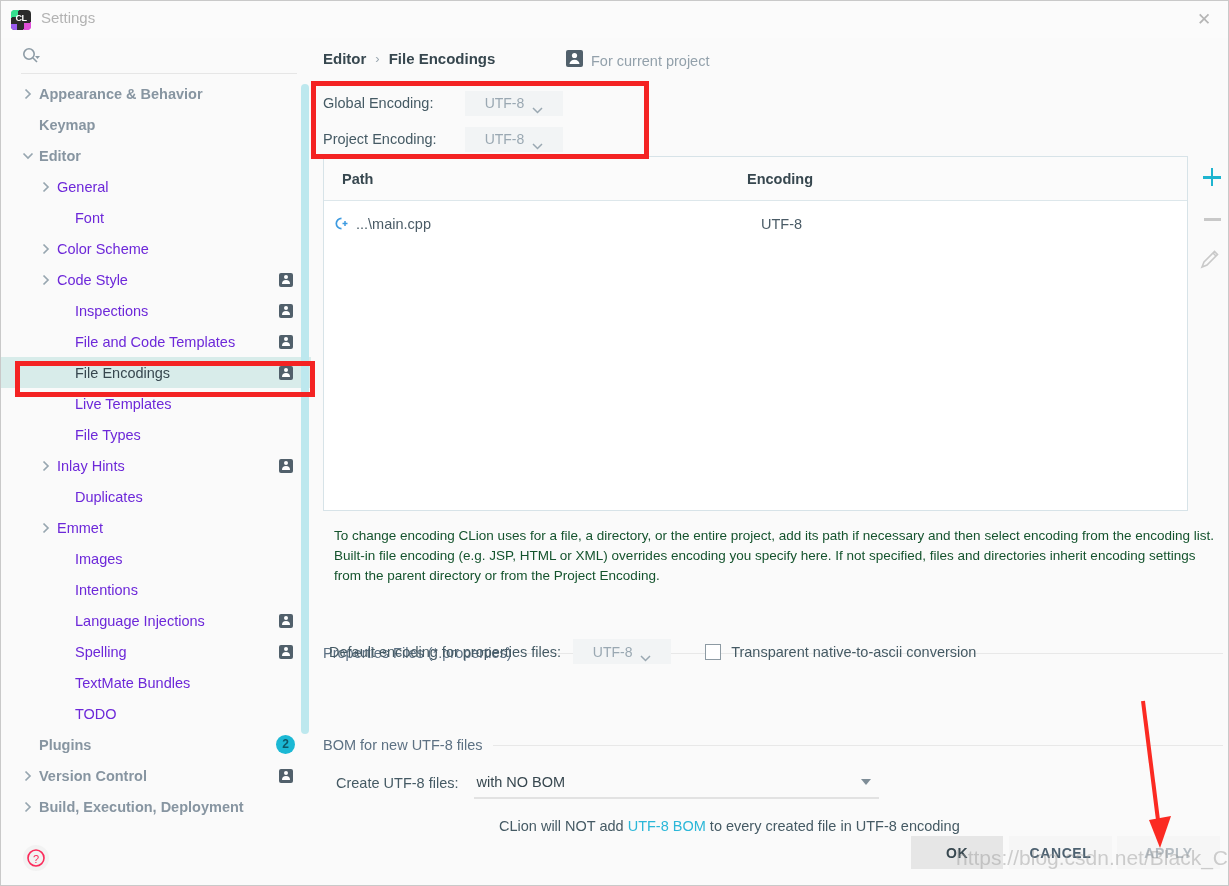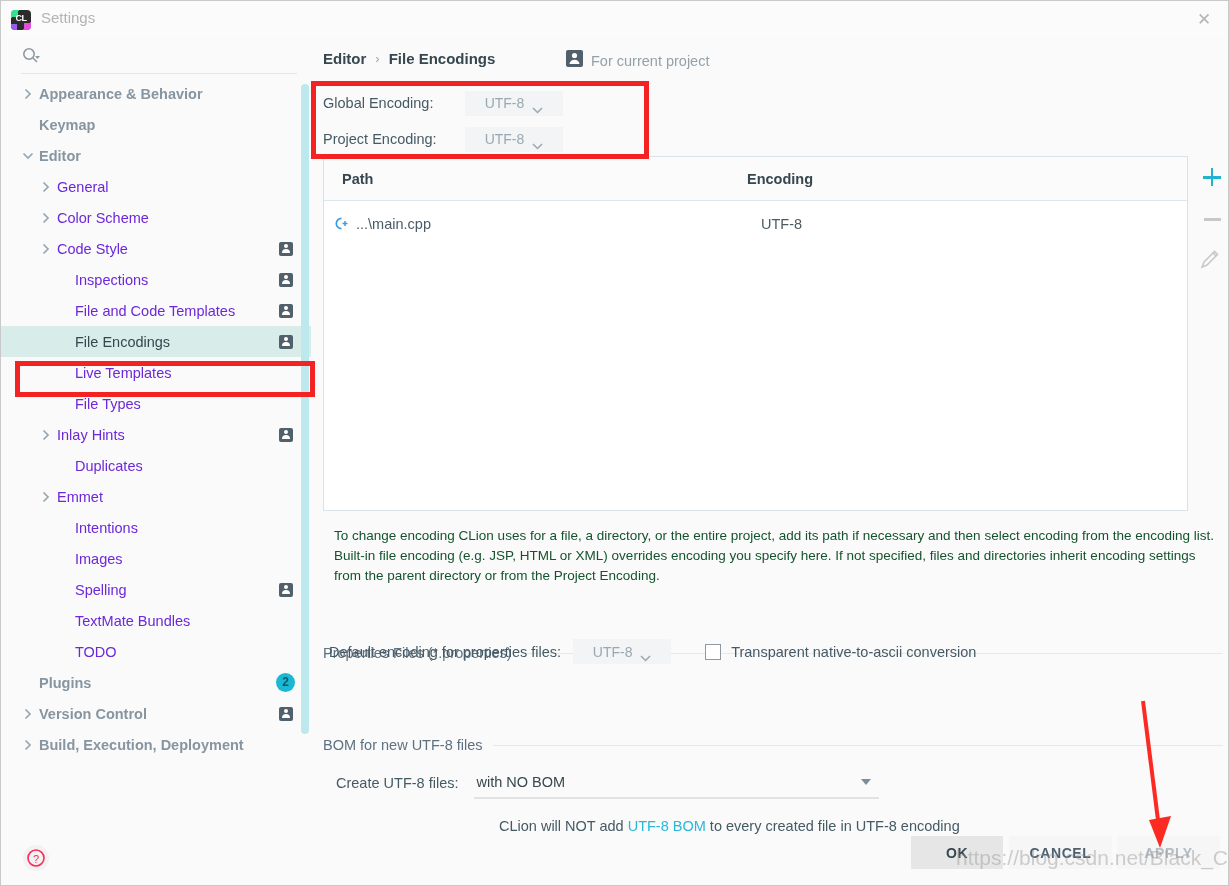--- a/index.html
+++ b/index.html
@@ -548,20 +548,24 @@
           <span class="tree-label">Editor</span>
         </div>
         <div class="tree-item lvl1">
           <span class="tw">
             <svg width="14" height="14" viewBox="0 0 14 14">
               <polyline points="4.5,2.5 9,7 4.5,11.5" fill="none" stroke="#97a6b0" stroke-width="1.7"></polyline>
             </svg>
           </span>
           <span class="tree-label">General</span>
         </div>
+        <div class="tree-item lvl2">
+          <span class="tw none"></span>
+          <span class="tree-label">Font</span>
+        </div>
         <div class="tree-item lvl1">
           <span class="tw">
             <svg width="14" height="14" viewBox="0 0 14 14">
               <polyline points="4.5,2.5 9,7 4.5,11.5" fill="none" stroke="#97a6b0" stroke-width="1.7"></polyline>
             </svg>
           </span>
           <span class="tree-label">Color Scheme</span>
         </div>
         <div class="tree-item lvl1">
           <span class="tw">
@@ -611,25 +615,30 @@
         <div class="tree-item lvl1">
           <span class="tw">
             <svg width="14" height="14" viewBox="0 0 14 14">
               <polyline points="4.5,2.5 9,7 4.5,11.5" fill="none" stroke="#97a6b0" stroke-width="1.7"></polyline>
             </svg>
           </span>
           <span class="tree-label">Emmet</span>
         </div>
         <div class="tree-item lvl2">
           <span class="tw none"></span>
+          <span class="tree-label">Images</span>
+        </div>
+        <div class="tree-item lvl2">
+          <span class="tw none"></span>
           <span class="tree-label">Intentions</span>
         </div>
         <div class="tree-item lvl2">
           <span class="tw none"></span>
-          <span class="tree-label">Images</span>
+          <span class="tree-label">Language Injections</span>
+          <span class="badge-person"></span>
         </div>
         <div class="tree-item lvl2">
           <span class="tw none"></span>
           <span class="tree-label">Spelling</span>
           <span class="badge-person"></span>
         </div>
         <div class="tree-item lvl2">
           <span class="tw none"></span>
           <span class="tree-label">TextMate Bundles</span>
         </div>

